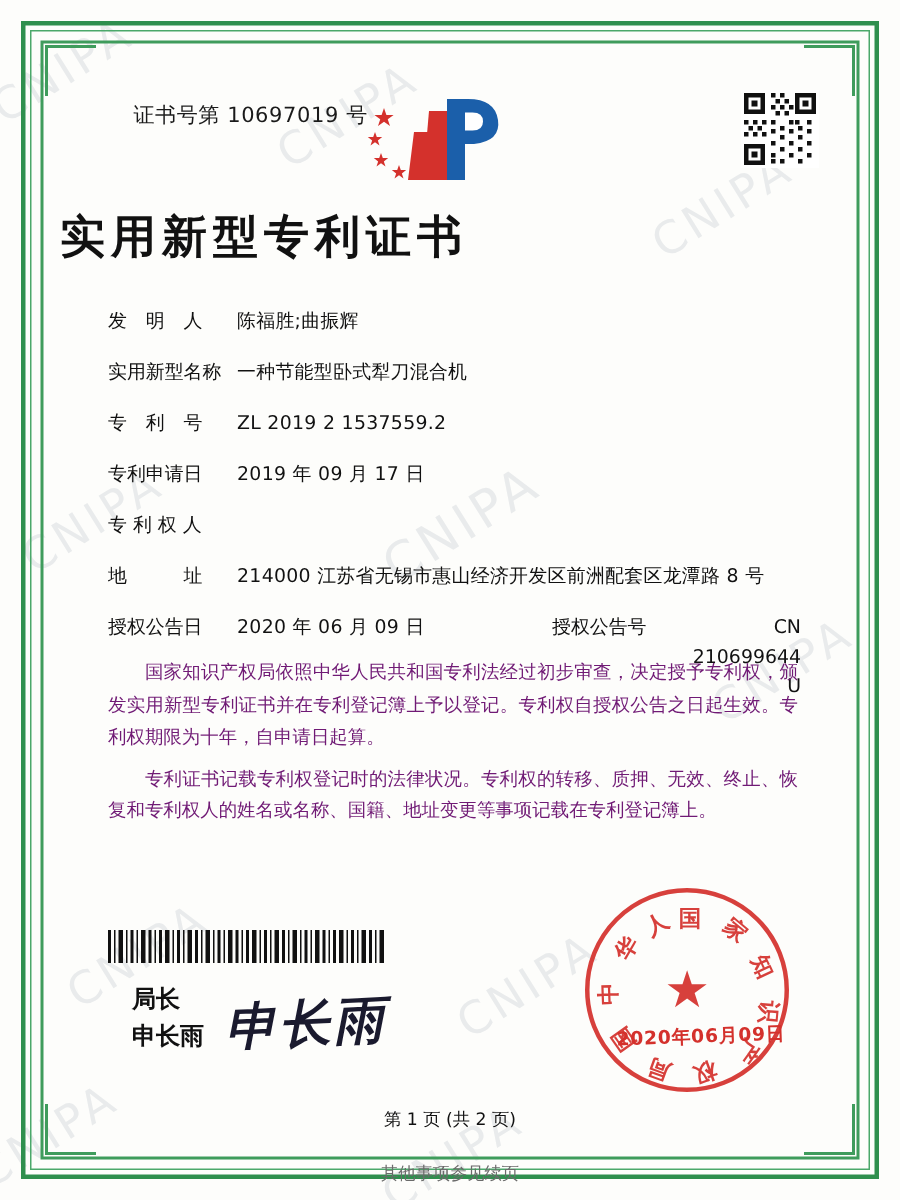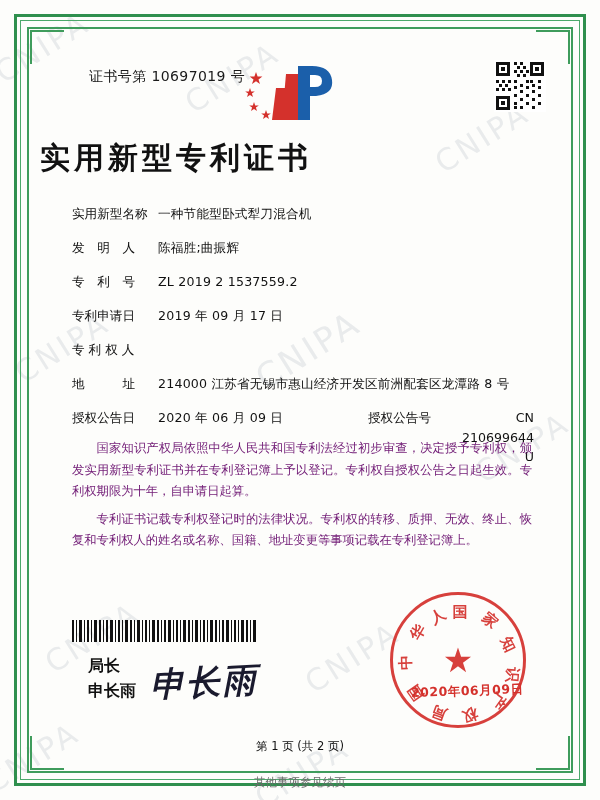--- a/index.html
+++ b/index.html
@@ -390,27 +390,27 @@
           <polygon points="24,48 25.2,51.4 28.8,51.4 25.9,53.6 27,57 24,54.9 21,57 22.1,53.6 19.2,51.4 22.8,51.4"></polygon>
         </g>
       </svg>
     </div>
 
     <div class="main-title">实用新型专利证书</div>
 
     <div class="fields">
 
       <div class="field-row">
+        <div class="field-label">发　明　人</div>
+        <div class="field-value">陈福胜;曲振辉</div>
+      </div>
+
+      <div class="field-row">
         <div class="field-label">实用新型名称</div>
         <div class="field-value">一种节能型卧式犁刀混合机</div>
-      </div>
-
-      <div class="field-row">
-        <div class="field-label">发　明　人</div>
-        <div class="field-value">陈福胜;曲振辉</div>
       </div>
 
       <div class="field-row">
         <div class="field-label">专　利　号</div>
         <div class="field-value">ZL 2019 2 1537559.2</div>
       </div>
 
       <div class="field-row">
         <div class="field-label">专利申请日</div>
         <div class="field-value">2019 年 09 月 17 日</div>

